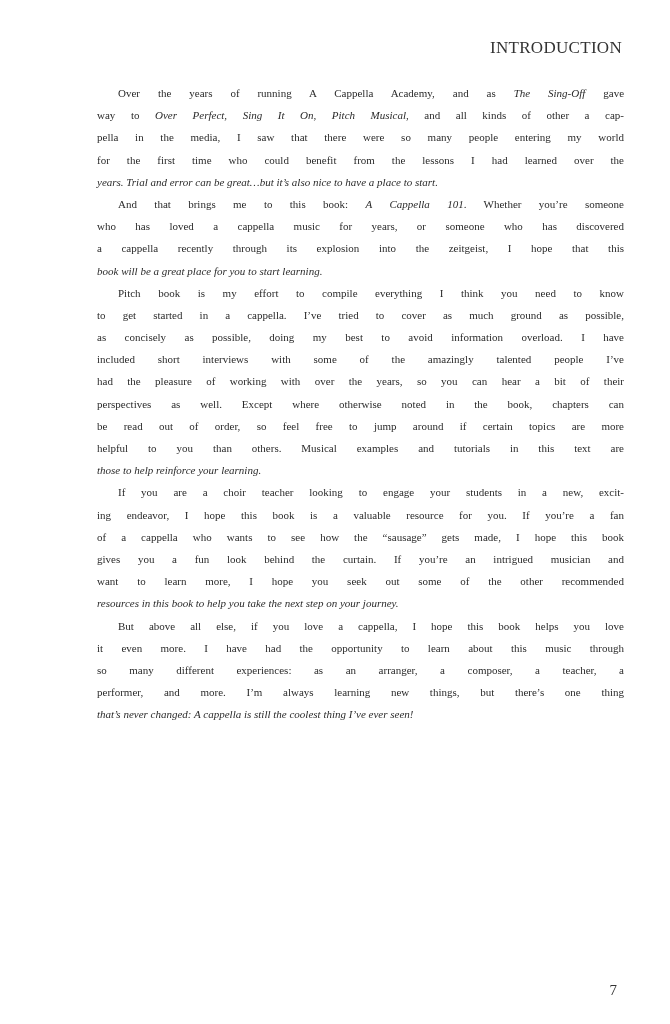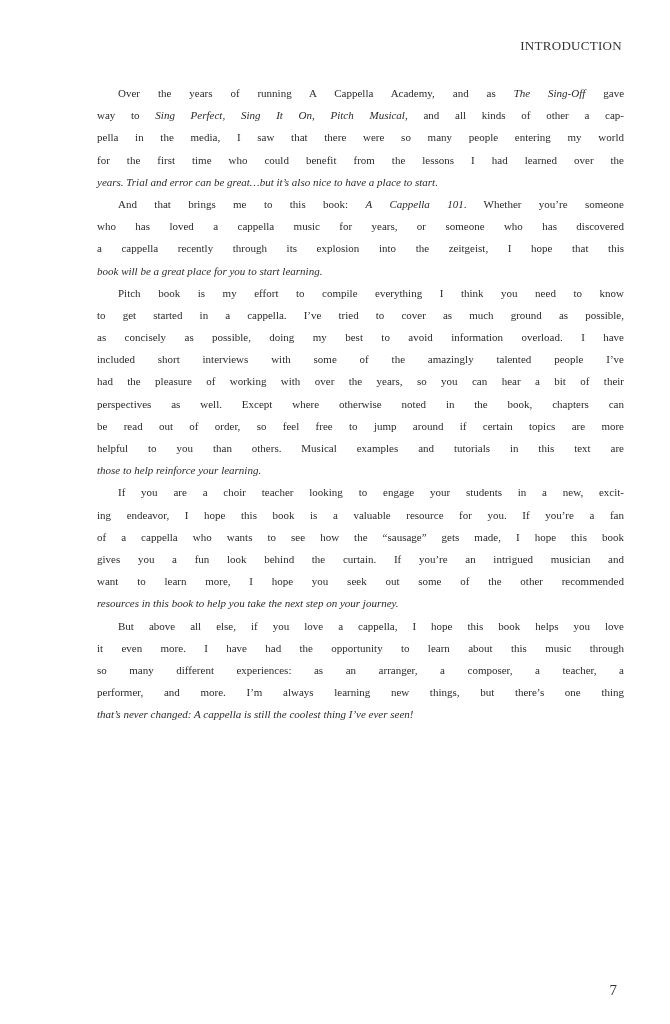--- a/index.html
+++ b/index.html
@@ -12,21 +12,21 @@
       height: 1024px;
       position: relative;
       overflow: hidden;
       font-family: "Liberation Serif", "DejaVu Serif", serif;
       color: #2b2b2b;
     }
     .running-head {
       position: absolute;
       top: 38px;
       right: 48px;
-      font-size: 13px;
+      font-size: 17px;
       letter-spacing: 0.3px;
       color: #333333;
       font-family: "Liberation Serif", serif;
     }
     .body-text {
       position: absolute;
       top: 82px;
       left: 97px;
       width: 527px;
       font-size: 11px;
@@ -69,21 +69,21 @@
 <body>
 
 <div class="running-head">INTRODUCTION</div>
 
 <div class="body-text" id="body-text">
     <div>
       <span class="line indent">
         <span class="line-inner"><span>Over the years of running A Cappella Academy, and as </span><em>The Sing-Off</em><span> gave</span></span>
       </span>
       <span class="line">
-        <span class="line-inner"><span>way to </span><em>Sing Perfect</em><span>, </span><em>Sing It On</em><span>, </span><em>Pitch Musical</em><span>, and all kinds of other a cap-</span></span>
+        <span class="line-inner"><span>way to </span><em>Over Perfect</em><span>, </span><em>Sing It On</em><span>, </span><em>Pitch Musical</em><span>, and all kinds of other a cap-</span></span>
       </span>
       <span class="line">
         <span class="line-inner"><span>pella in the media, I saw that there were so many people entering my world</span></span>
       </span>
       <span class="line">
         <span class="line-inner"><span>for the first time who could benefit from the lessons I had learned over the</span></span>
       </span>
       <span class="line last">
         <span class="line-inner"><span>years. Trial and error can be great…but it’s also nice to have a place to start.</span></span>
       </span>

